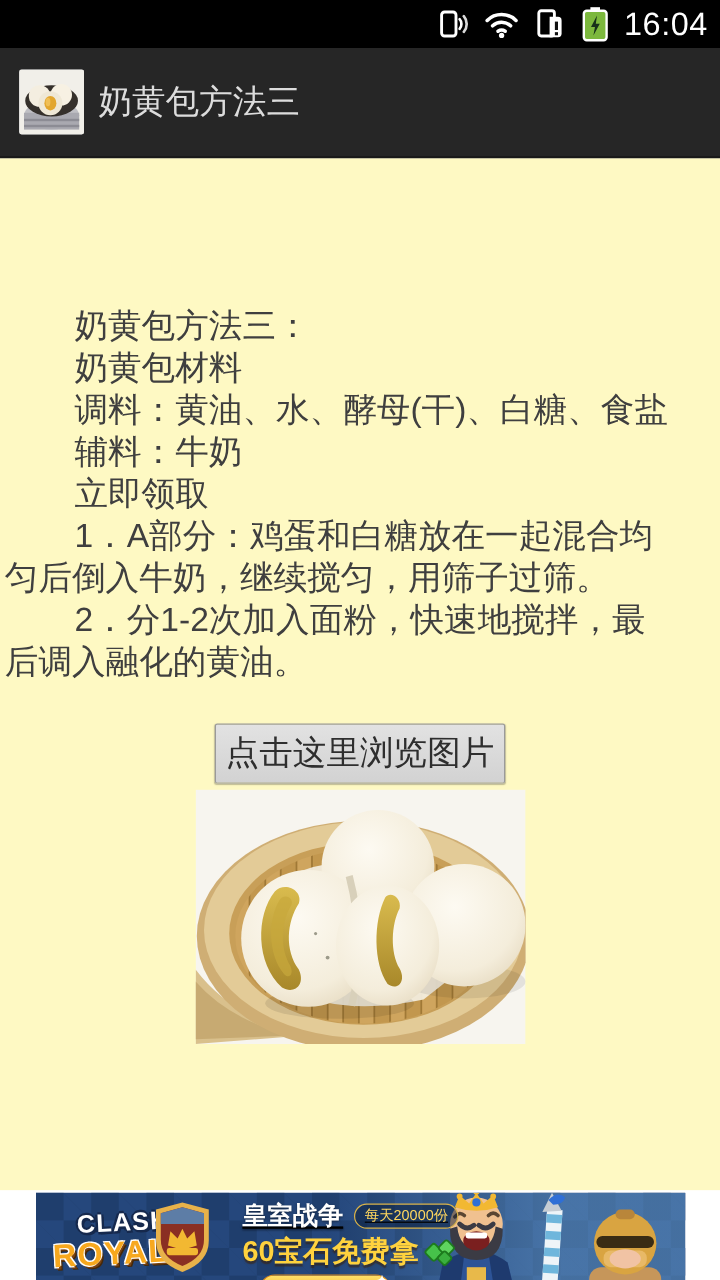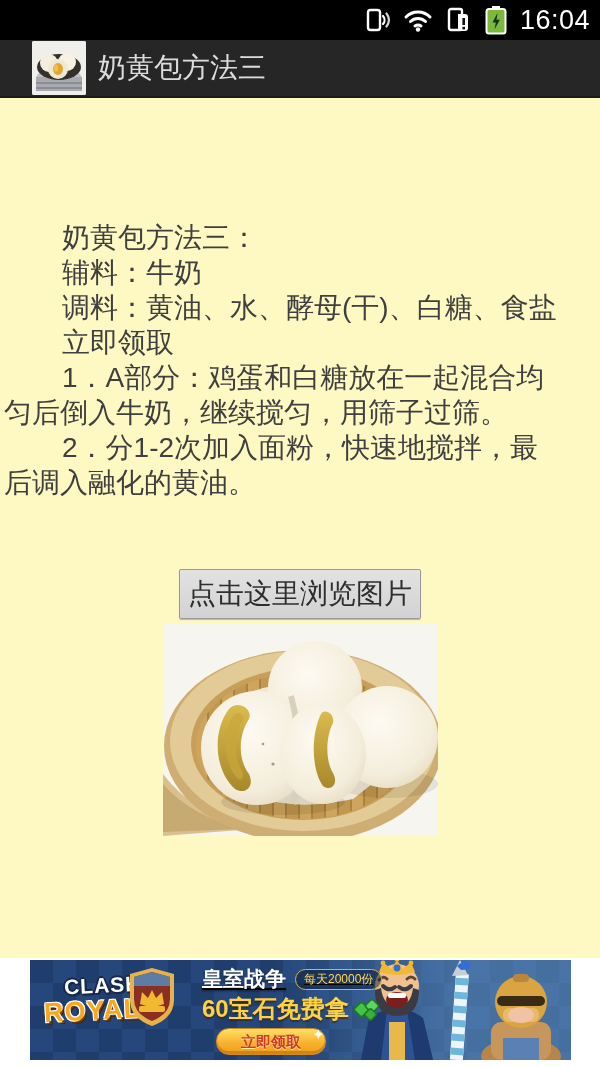--- a/index.html
+++ b/index.html
@@ -9,22 +9,22 @@
   }
   
   .status-bar{
     height:40px;background:#000;display:flex;align-items:center;
     justify-content:flex-end;gap:13px;padding-right:10px;box-sizing:border-box;text-align:right;
   }
   .status-bar svg{display:block;}
   .status-time{color:#fff;font-size:27px;letter-spacing:0.5px;}
   
   .app-header{
-    height:58px;background:#262626;display:flex;align-items:center;
-    padding-left:32px;box-sizing:border-box;border-bottom:2px solid #1a1a1a;
+    height:92px;background:#262626;display:flex;align-items:center;
+    padding-left:16px;box-sizing:border-box;border-bottom:2px solid #1a1a1a;
   }
   .app-thumb{width:54px;height:54px;border-radius:2px;overflow:hidden;background:#f4f4f4;flex:0 0 auto;}
   .app-title{color:#dcdcdc;font-size:28px;margin-left:12px;white-space:nowrap;}
   
   .content{height:860px;background:#fef9c3;position:relative;}
   .recipe{
     padding-top:122px;height:346px; 
     overflow:hidden;color:#3f3f3f;
   }
   .recipe p{
@@ -145,22 +145,23 @@
         <ellipse cx="24" cy="27" rx="2" ry="3.5" fill="#f0bf55"></ellipse>
       </svg>
     </span>
     <span class="app-title">奶黄包方法三</span>
   </div>
 
   <div class="content">
 
     <div class="recipe">
       <p class="ind">奶黄包方法三：</p>
+      <p class="ind">奶黄包材料</p>
+      <p class="ind">调料：黄油、水、酵母(干)、白糖、食盐</p>
       <p class="ind">辅料：牛奶</p>
-      <p class="ind">调料：黄油、水、酵母(干)、白糖、食盐</p>
       <p class="ind">立即领取</p>
       <p class="ind">1．A部分：鸡蛋和白糖放在一起混合均</p>
       <p>匀后倒入牛奶，继续搅匀，用筛子过筛。</p>
       <p class="ind">2．分1-2次加入面粉，快速地搅拌，最</p>
       <p>后调入融化的黄油。</p>
 
     </div>
 
     <button class="browse-button">点击这里浏览图片</button>
 

